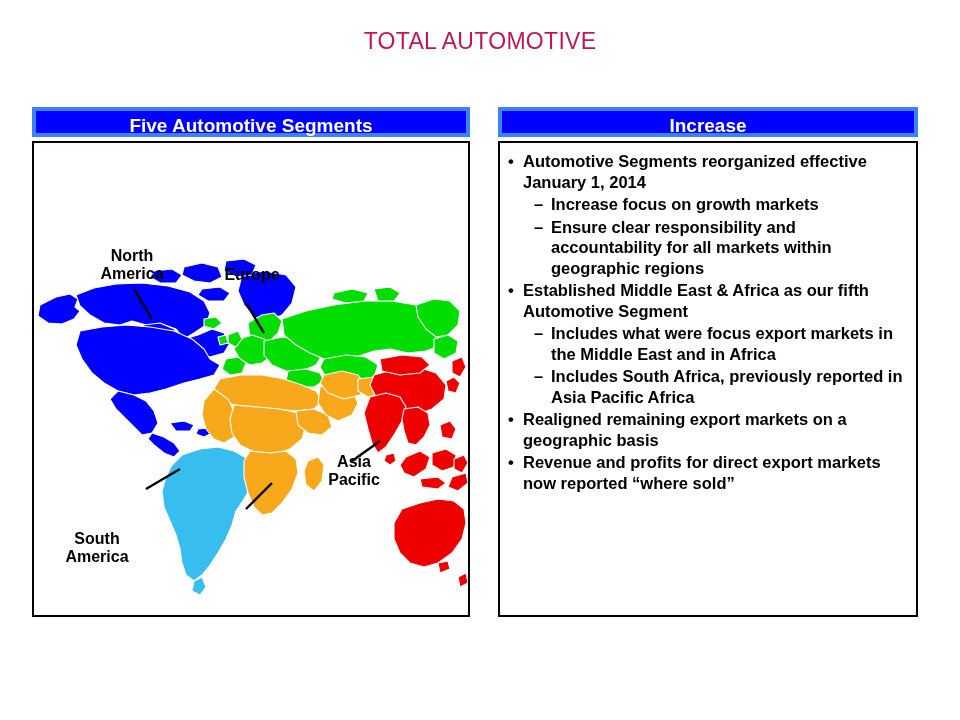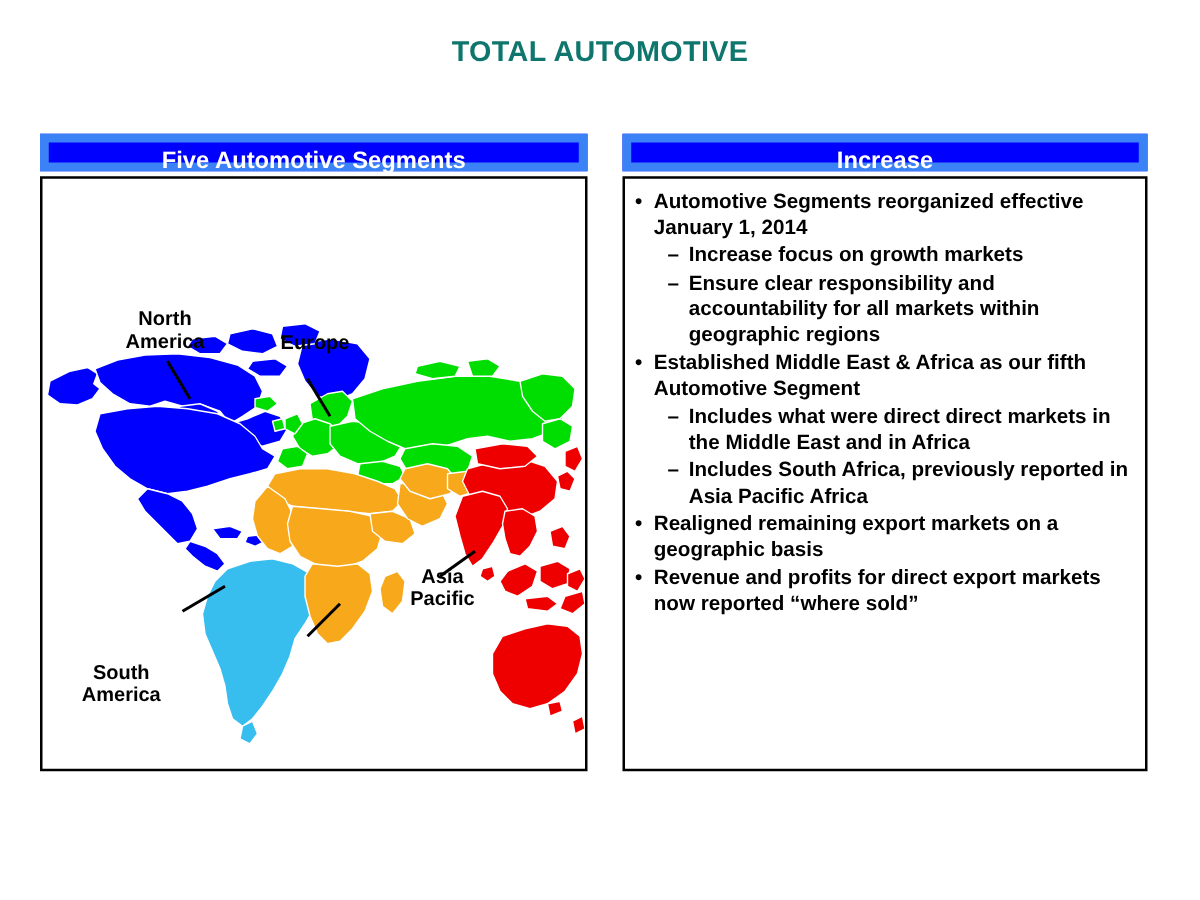--- a/index.html
+++ b/index.html
@@ -18,33 +18,33 @@
   
   #title-block {
     position: absolute;
     left: 0;
     top: 26px;
     width: 960px;
     text-align: center;
   }
   #title-block .title-line {
     font-size: 23px;
-    font-weight: bold;
-    color: #0f766e;
+    font-weight: normal;
+    color: #be185d;
     letter-spacing: 0.3px;
     line-height: 30px;
   }
 
   
   .panel {
     position: absolute;
   }
   .panel-header {
     background: #0000FF;
-    border: 7px solid #3b82f6;
+    border: 4px solid #3b82f6;
     color: #FFFFFF;
     font-weight: bold;
     font-size: 19px;
     text-align: center;
     line-height: 30px;
     height: 30px;
     box-sizing: border-box;
   }
   .panel-body {
     border: 2px solid #000000;
@@ -306,21 +306,21 @@
         <div class="bullet-row lvl2">
           <span class="bullet-mark">–</span>
           <span class="bullet-text">Ensure clear responsibility and accountability for all markets within geographic regions</span>
         </div>
         <div class="bullet-row lvl1">
           <span class="bullet-mark">•</span>
           <span class="bullet-text">Established Middle East &amp; Africa as our fifth Automotive Segment</span>
         </div>
         <div class="bullet-row lvl2">
           <span class="bullet-mark">–</span>
-          <span class="bullet-text">Includes what were direct direct markets in the Middle East and in Africa</span>
+          <span class="bullet-text">Includes what were focus export markets in the Middle East and in Africa</span>
         </div>
         <div class="bullet-row lvl2">
           <span class="bullet-mark">–</span>
           <span class="bullet-text">Includes South Africa, previously reported in Asia Pacific Africa</span>
         </div>
         <div class="bullet-row lvl1">
           <span class="bullet-mark">•</span>
           <span class="bullet-text">Realigned remaining export markets on a geographic basis</span>
         </div>
         <div class="bullet-row lvl1">

